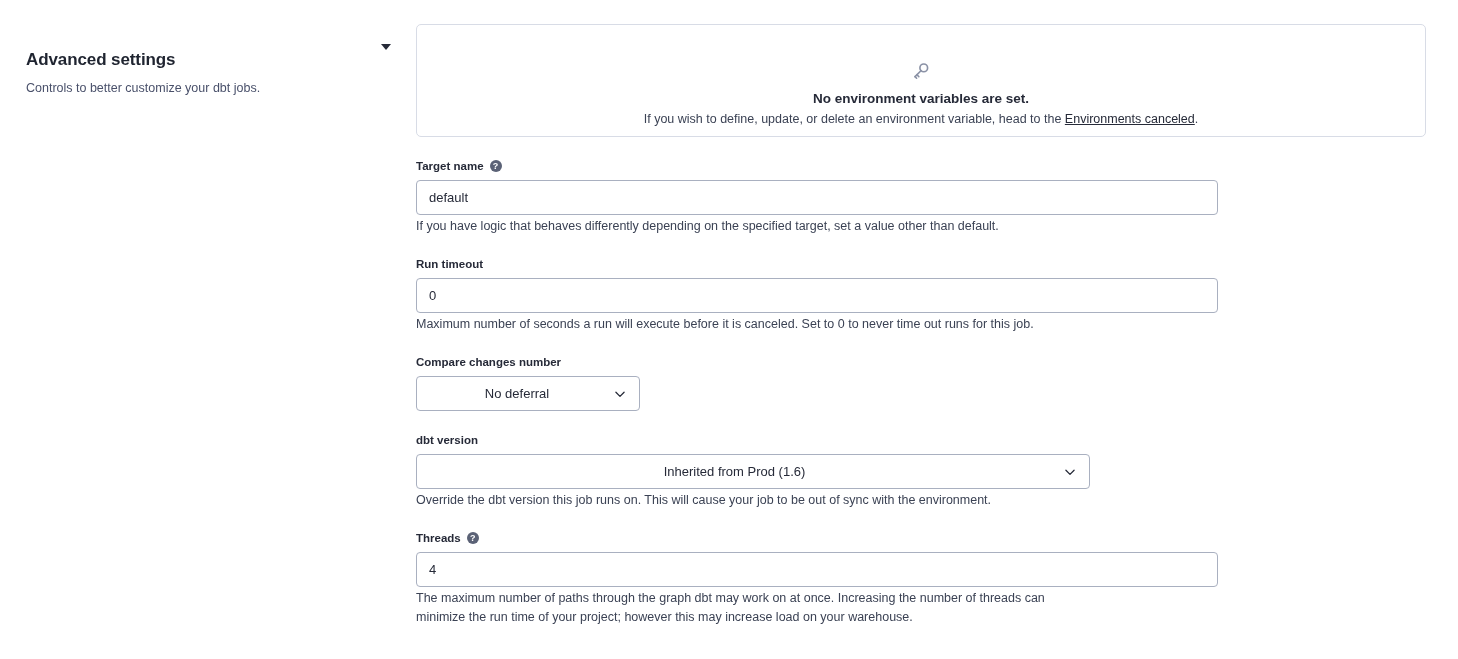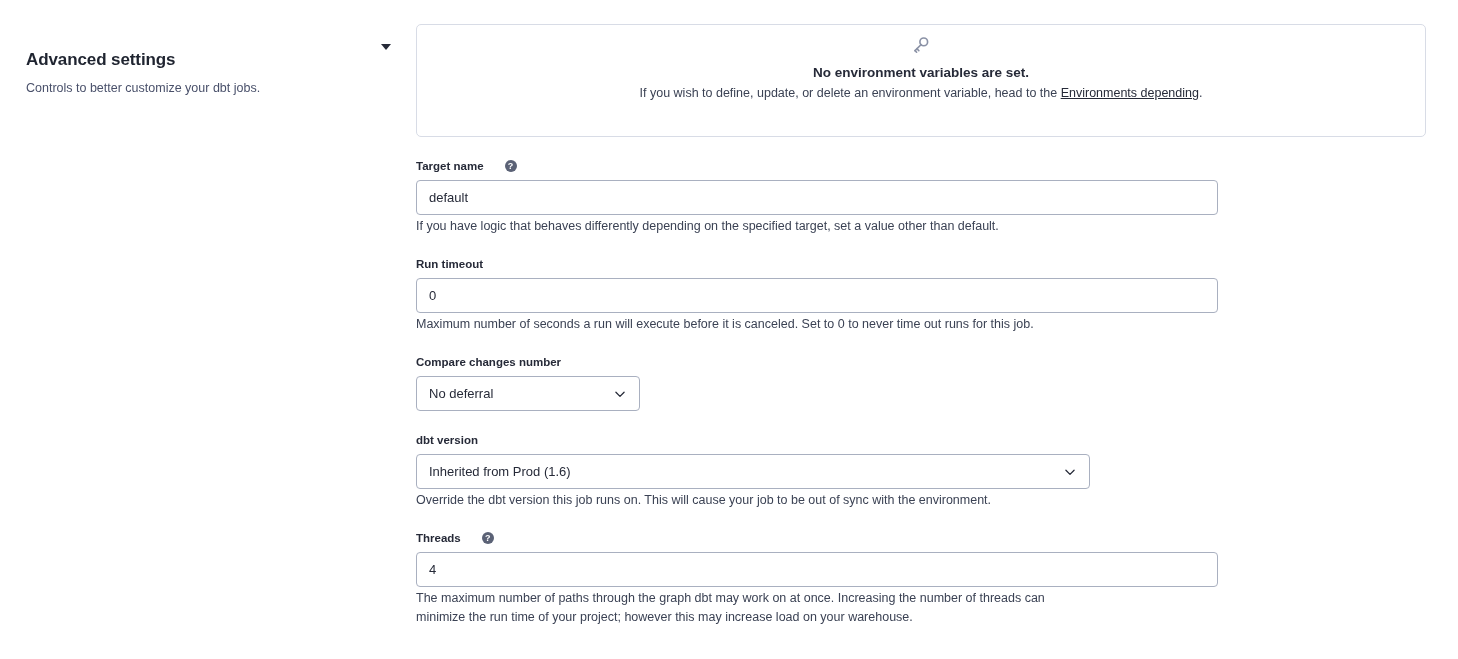--- a/index.html
+++ b/index.html
@@ -59,21 +59,21 @@
   
   .envvar-panel {
     width: 1010px;
     height: 113px;
     border: 1px solid #d8dce6;
     border-radius: 5px;
     background: #ffffff;
     display: flex;
     flex-direction: column;
     align-items: center;
-    justify-content: flex-start;
+    justify-content: flex-end;
     padding: 10px 16px;
   }
   .key-icon {
     width: 22px;
     height: 22px;
     margin-bottom: 8px;
     color: #9aa1b4;
   }
   .key-icon svg { display: block; }
   .envvar-title {
@@ -92,21 +92,21 @@
   }
 
   
   .field { margin-top: 23px; }
   .field-label {
     font-size: 11.5px;
     font-weight: bold;
     color: #262a38;
     display: flex;
     align-items: flex-end;
-    gap: 21px;
+    gap: 6px;
     margin-bottom: 8px;
   }
   .help-icon {
     display: inline-flex;
     width: 12px;
     height: 12px;
     border-radius: 50%;
     background: #5b6276;
     color: #ffffff;
     font-size: 9px;
@@ -147,20 +147,21 @@
     border: 1px solid #a9b0c0;
     border-radius: 4px;
     background: #ffffff;
     font-size: 13px;
     color: #262a38;
     display: flex;
     align-items: center;
     padding: 0 12px;
     cursor: pointer;
     user-select: none;
+    text-align: center;
   }
   .select-box.w-small { width: 224px; }
   .select-box.w-large { width: 674px; gap: 15px; }
   .select-value { flex: 1; }
   .chev {
     width: 14px;
     height: 14px;
     color: #3b4254;
     margin-left: 8px;
     flex: none;
@@ -188,21 +189,21 @@
     <div class="envvar-panel">
       <div class="key-icon">
         <svg width="22" height="22" viewBox="0 0 24 24" fill="none" stroke="#8b92a6" stroke-width="1.8" stroke-linecap="round" stroke-linejoin="round">
           <circle cx="15" cy="7.5" r="4.2"></circle>
           <path d="M12.2 10.4 L5.5 17.1"></path>
           <path d="M7.6 15 L9.6 17"></path>
           <path d="M5.5 17.1 L7.2 18.8"></path>
         </svg>
       </div>
       <div class="envvar-title">No environment variables are set.</div>
-      <div class="envvar-desc"><span>If you wish to define, update, or delete an environment variable, head to the </span><a href="#">Environments depending</a><span>.</span></div>
+      <div class="envvar-desc"><span>If you wish to define, update, or delete an environment variable, head to the </span><a href="#">Environments canceled</a><span>.</span></div>
     </div>
 
     <div class="field">
       <div class="field-label">
         <span>Target name</span>
         <span class="help-icon">?</span>
       </div>
       <input class="text-input" type="text" value="default" style="">
       <div class="field-help">If you have logic that behaves differently depending on the specified target, set a value other than default.</div>
     </div>

